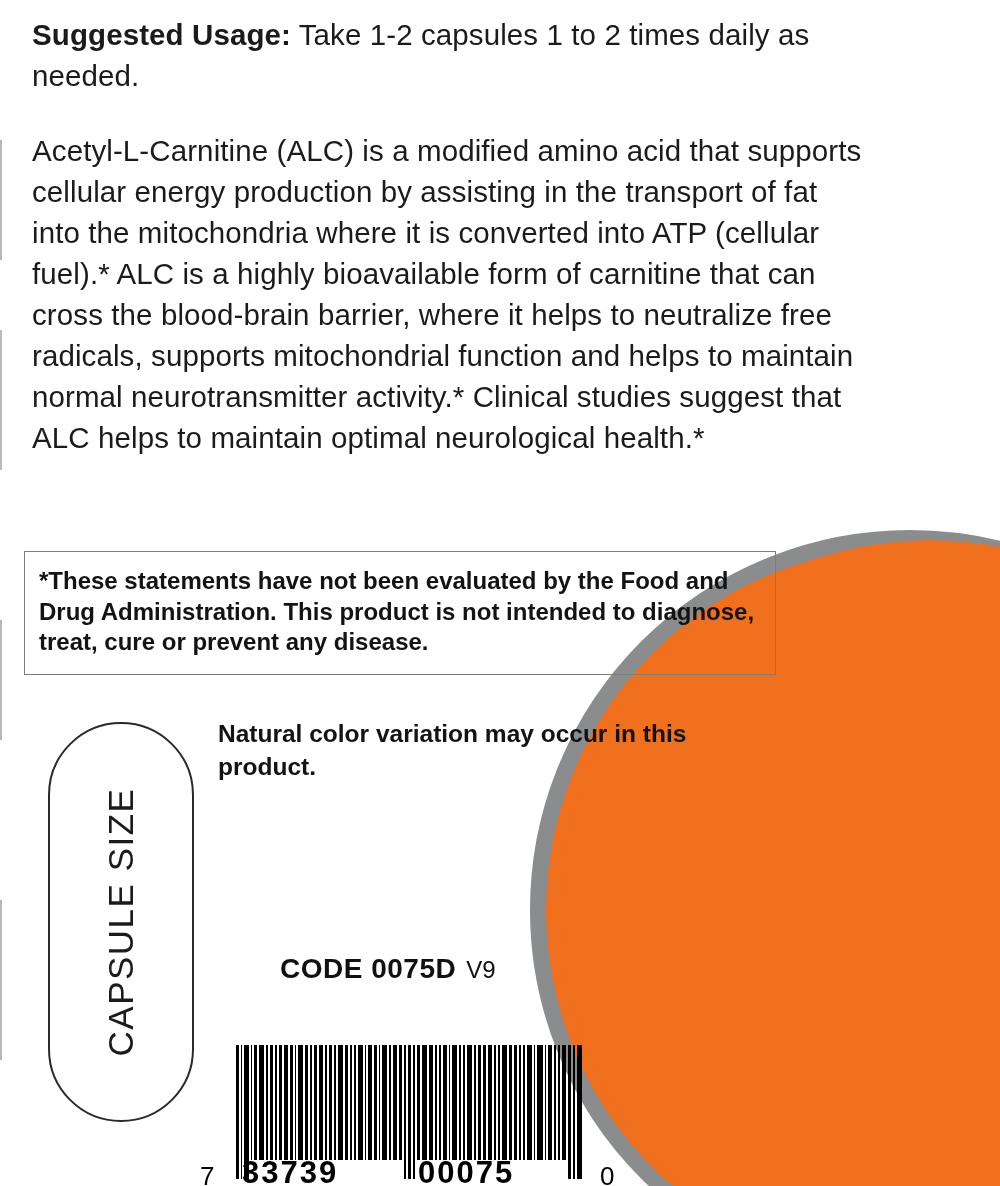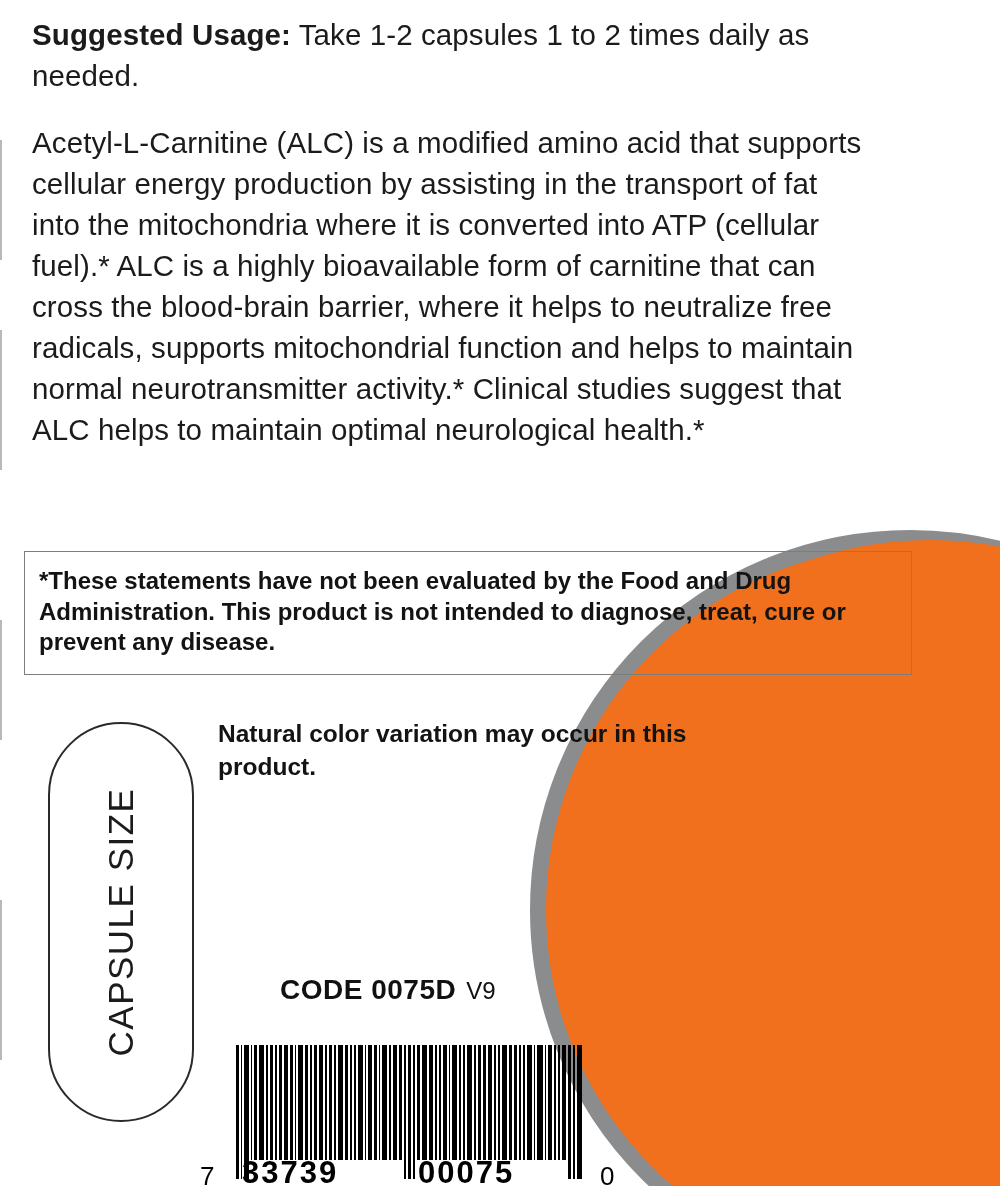--- a/index.html
+++ b/index.html
@@ -64,29 +64,29 @@
     line-height: 41px;
     letter-spacing: 0.1px;
     margin: 0 0 22px 0;
     color: #1b1b1b;
   }
   .para b {
     font-weight: bold;
   }
 
   .usage {
-    margin-bottom: 26px;
+    margin-bottom: 34px;
   }
 
   
   .disclaimer {
     position: absolute;
     left: 24px;
     top: 551px;
-    width: 888px;
+    width: 752px;
     box-sizing: border-box;
     border: 1.5px solid #7d7d7d;
     padding: 14px 16px 16px 14px;
   }
   .disclaimer p {
     margin: 0;
     font-size: 24px;
     line-height: 30.5px;
     font-weight: bold;
     color: #131313;
@@ -126,21 +126,21 @@
     font-size: 24.5px;
     line-height: 32.5px;
     font-weight: bold;
     color: #131313;
   }
 
   
   .code-line {
     position: absolute;
     left: 280px;
-    top: 974px;
+    top: 953px;
     font-size: 28px;
     font-weight: bold;
     color: #111;
     letter-spacing: 0.5px;
   }
   .code-line .ver {
     font-weight: normal;
     font-size: 24px;
     margin-left: 10px;
     letter-spacing: 0;

